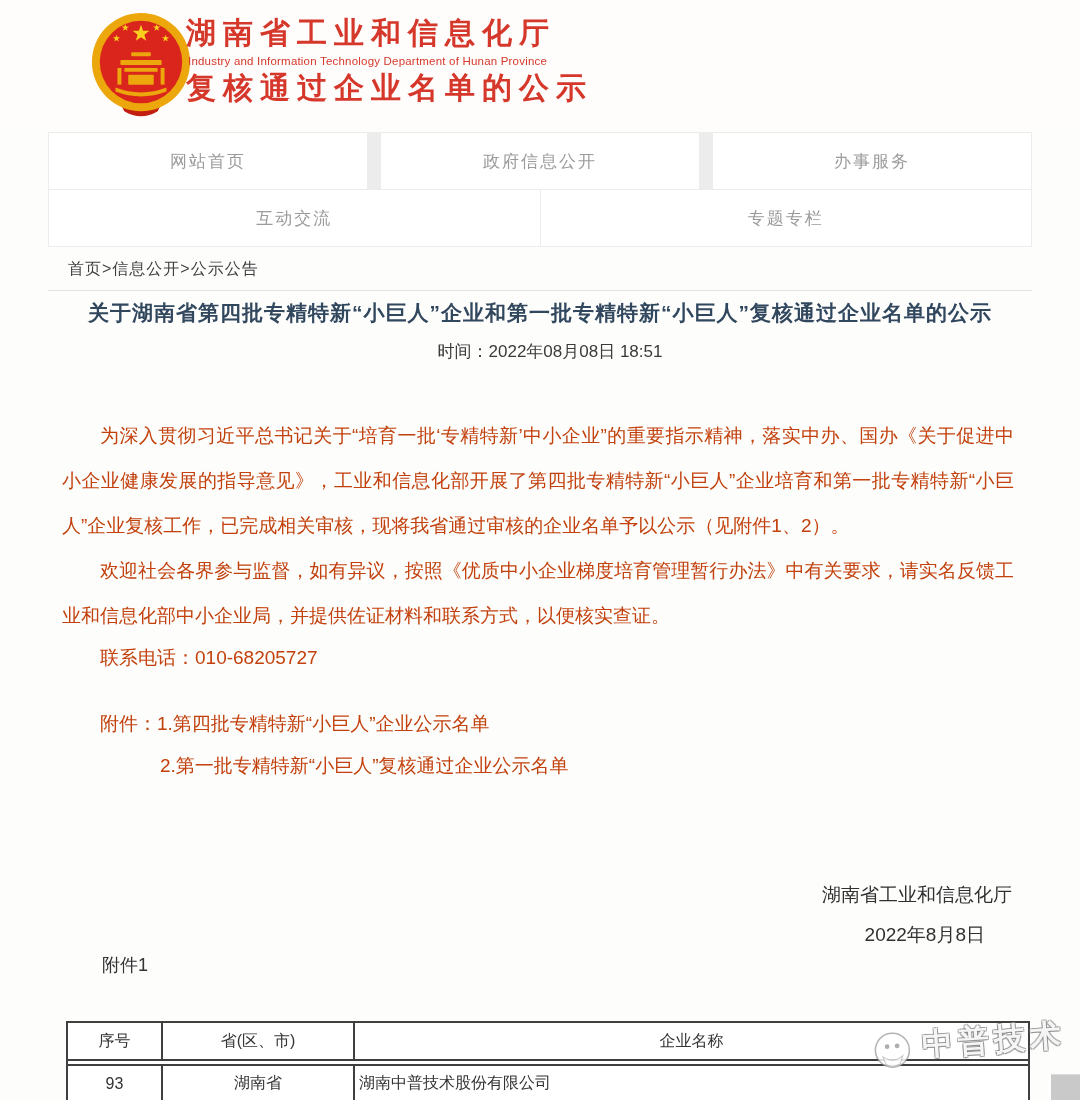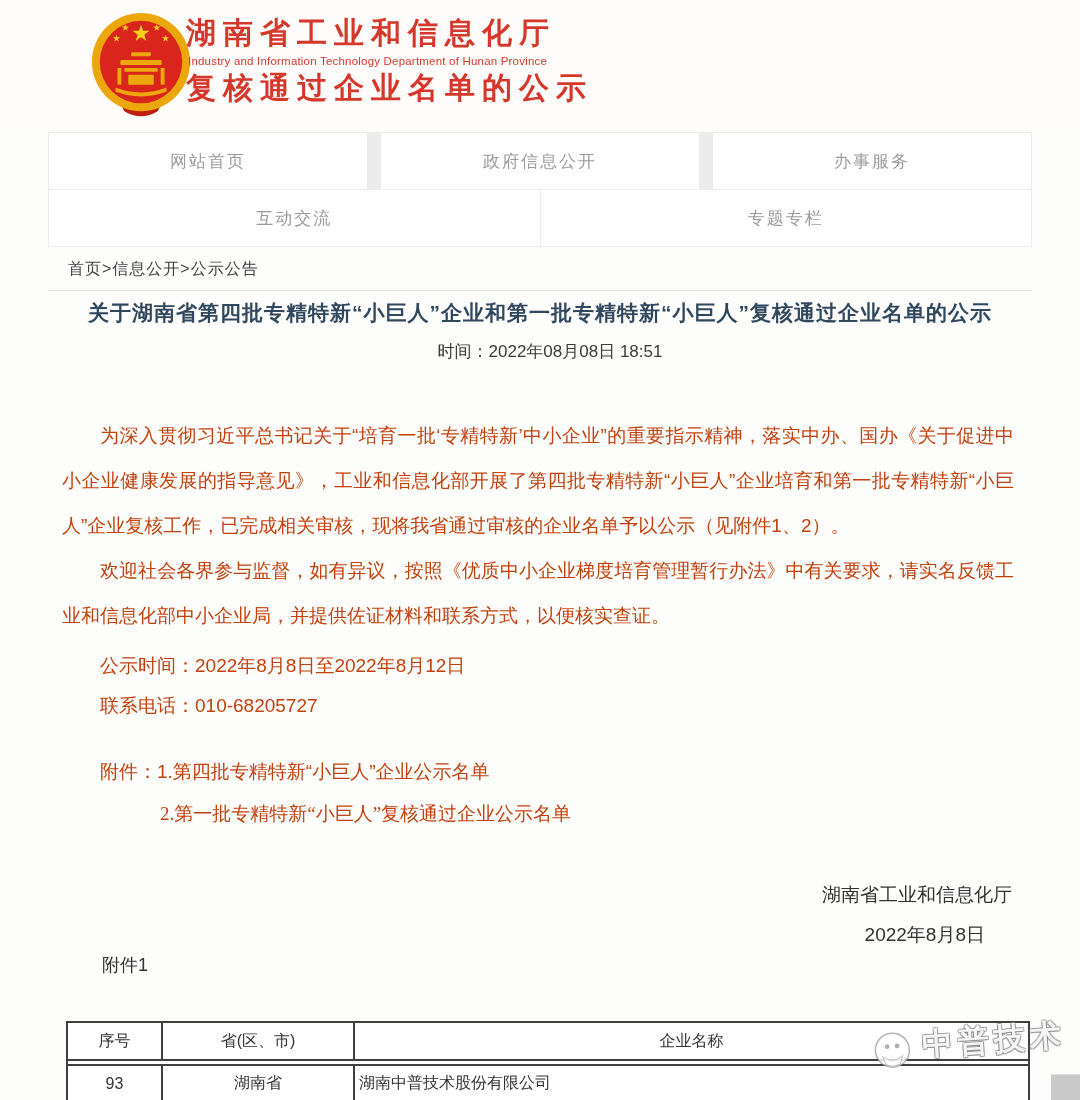--- a/index.html
+++ b/index.html
@@ -31,21 +31,21 @@
     font-size:21px; font-weight:bold; color:#31475e; letter-spacing:1px; }
   .article-time { position:absolute; left:0; top:340px; width:1080px; text-align:center;
     font-size:17px; color:#3a3a3a;padding-left:20px; }
   .article-body { position:absolute; left:62px; top:413px; width:952px;
     font-size:19px; line-height:45px; color:#c2410c; text-align:justify; }
   .article-body p { text-indent:2em; }
   .meta-line { text-indent:2em; line-height:40px; }
   .meta-line.first { margin-top:8px; }
   .att-block { margin-top:26px; }
   .att-line1 { text-indent:2em; line-height:40px; }
-  .att-line2 { padding-left:98px; line-height:40px; margin-top:2px;font-family:Liberation Serif, serif; }
+  .att-line2 { padding-left:98px; line-height:40px; margin-top:2px; }
   .sig-org { position:absolute; top:882px; right:68px; font-size:19px; color:#303030; }
   .sig-date { position:absolute; top:922px; right:95px; font-size:19px; color:#303030; }
   
   .att1-label { position:absolute; left:102px; top:953px; font-size:18px; color:#333; }
   .table-title { position:absolute; left:0; top:1045px; width:1080px; text-align:center;
     font-size:18px; font-weight:bold; color:#222; letter-spacing:0.5px; }
   .roster-table { position:absolute; left:66px; top:1021px; width:964px; border:2px solid #3f3f3f; background:#fff; }
   .t-head { display:grid; grid-template-columns:95px 192px 1fr; height:38px; border-bottom:2px solid #3f3f3f; }
   .t-row  { display:grid; grid-template-columns:95px 192px 1fr; height:37px; border-top:2px solid #3f3f3f; margin-top:3px; }
   .t-cell { display:flex; align-items:center; justify-content:center; font-size:16px; color:#333; }
@@ -106,21 +106,20 @@
 
 <div class="breadcrumb">首页&gt;信息公开&gt;公示公告</div>
 <div class="crumb-divider"></div>
 
 <h1 class="article-title">关于湖南省第四批专精特新“小巨人”企业和第一批专精特新“小巨人”复核通过企业名单的公示</h1>
 <div class="article-time">时间：2022年08月08日 18:51</div>
 
 <div class="article-body">
   <p>为深入贯彻习近平总书记关于“培育一批‘专精特新’中小企业”的重要指示精神，落实中办、国办《关于促进中小企业健康发展的指导意见》，工业和信息化部开展了第四批专精特新“小巨人”企业培育和第一批专精特新“小巨人”企业复核工作，已完成相关审核，现将我省通过审核的企业名单予以公示（见附件1、2）。</p>
   <p>欢迎社会各界参与监督，如有异议，按照《优质中小企业梯度培育管理暂行办法》中有关要求，请实名反馈工业和信息化部中小企业局，并提供佐证材料和联系方式，以便核实查证。</p>
-  <div class="meta-line first">公示时间：2022年8月8日至2022年8月12日</div>
   <div class="meta-line">联系电话：010-68205727</div>
   <div class="att-block">
     <div class="att-line1">附件：1.第四批专精特新“小巨人”企业公示名单</div>
     <div class="att-line2">2.第一批专精特新“小巨人”复核通过企业公示名单</div>
   </div>
 </div>
 
 <div class="sig-org">湖南省工业和信息化厅</div>
 <div class="sig-date">2022年8月8日</div>
 

